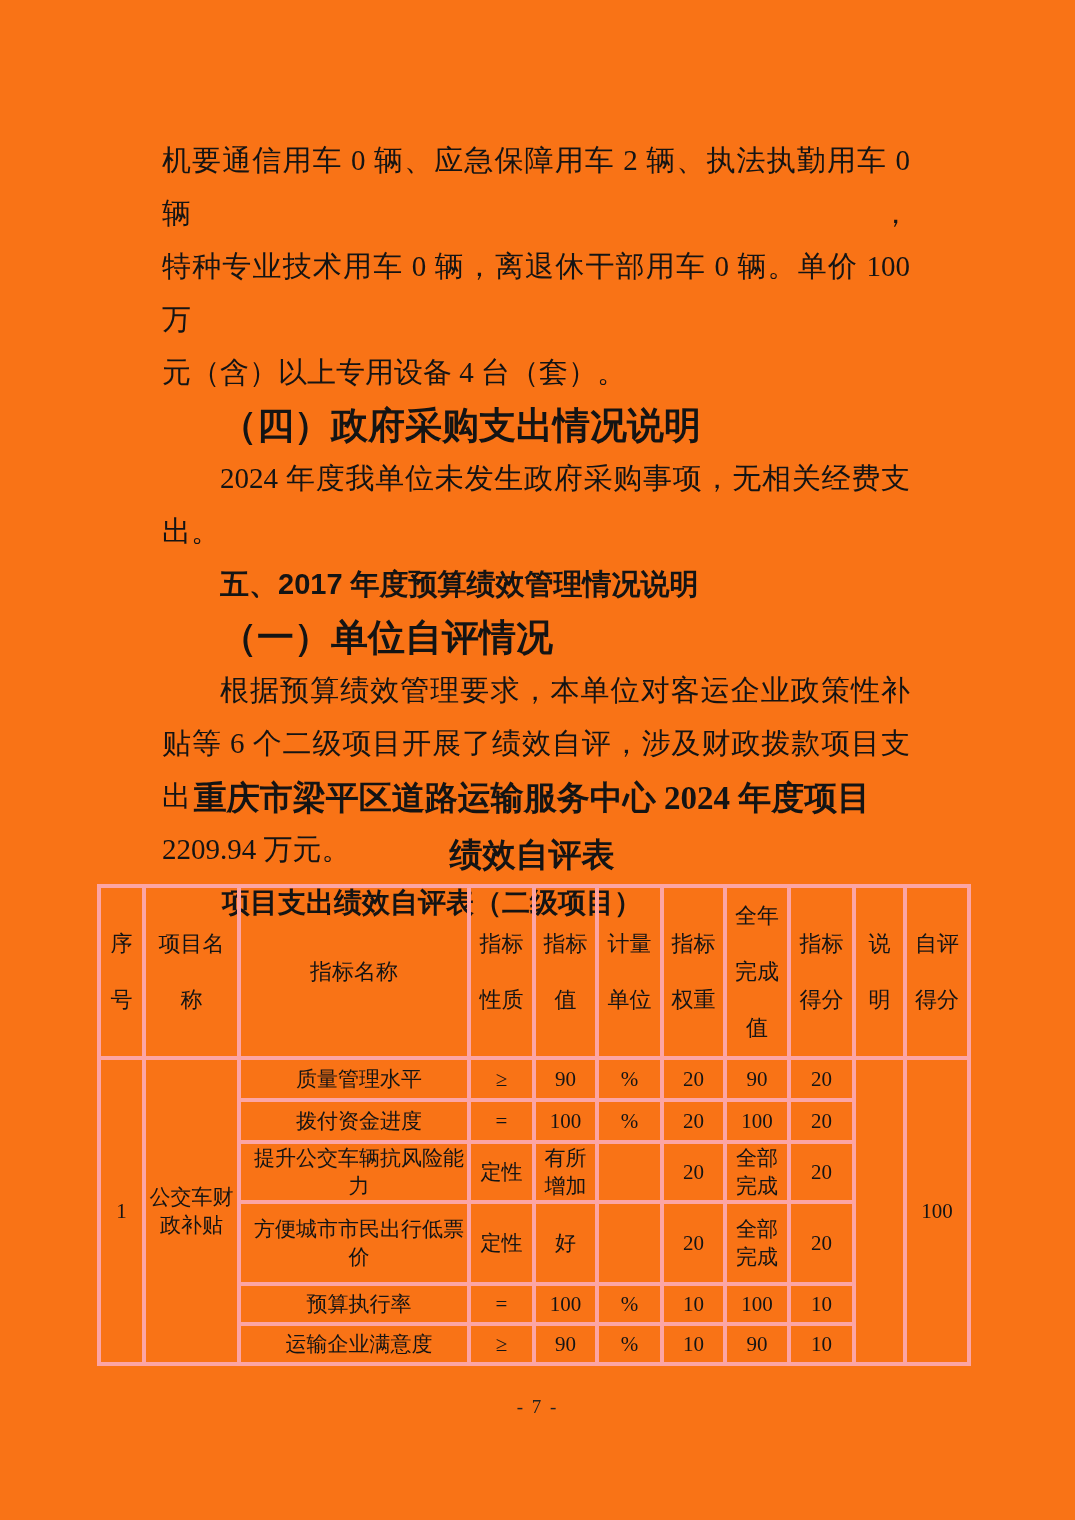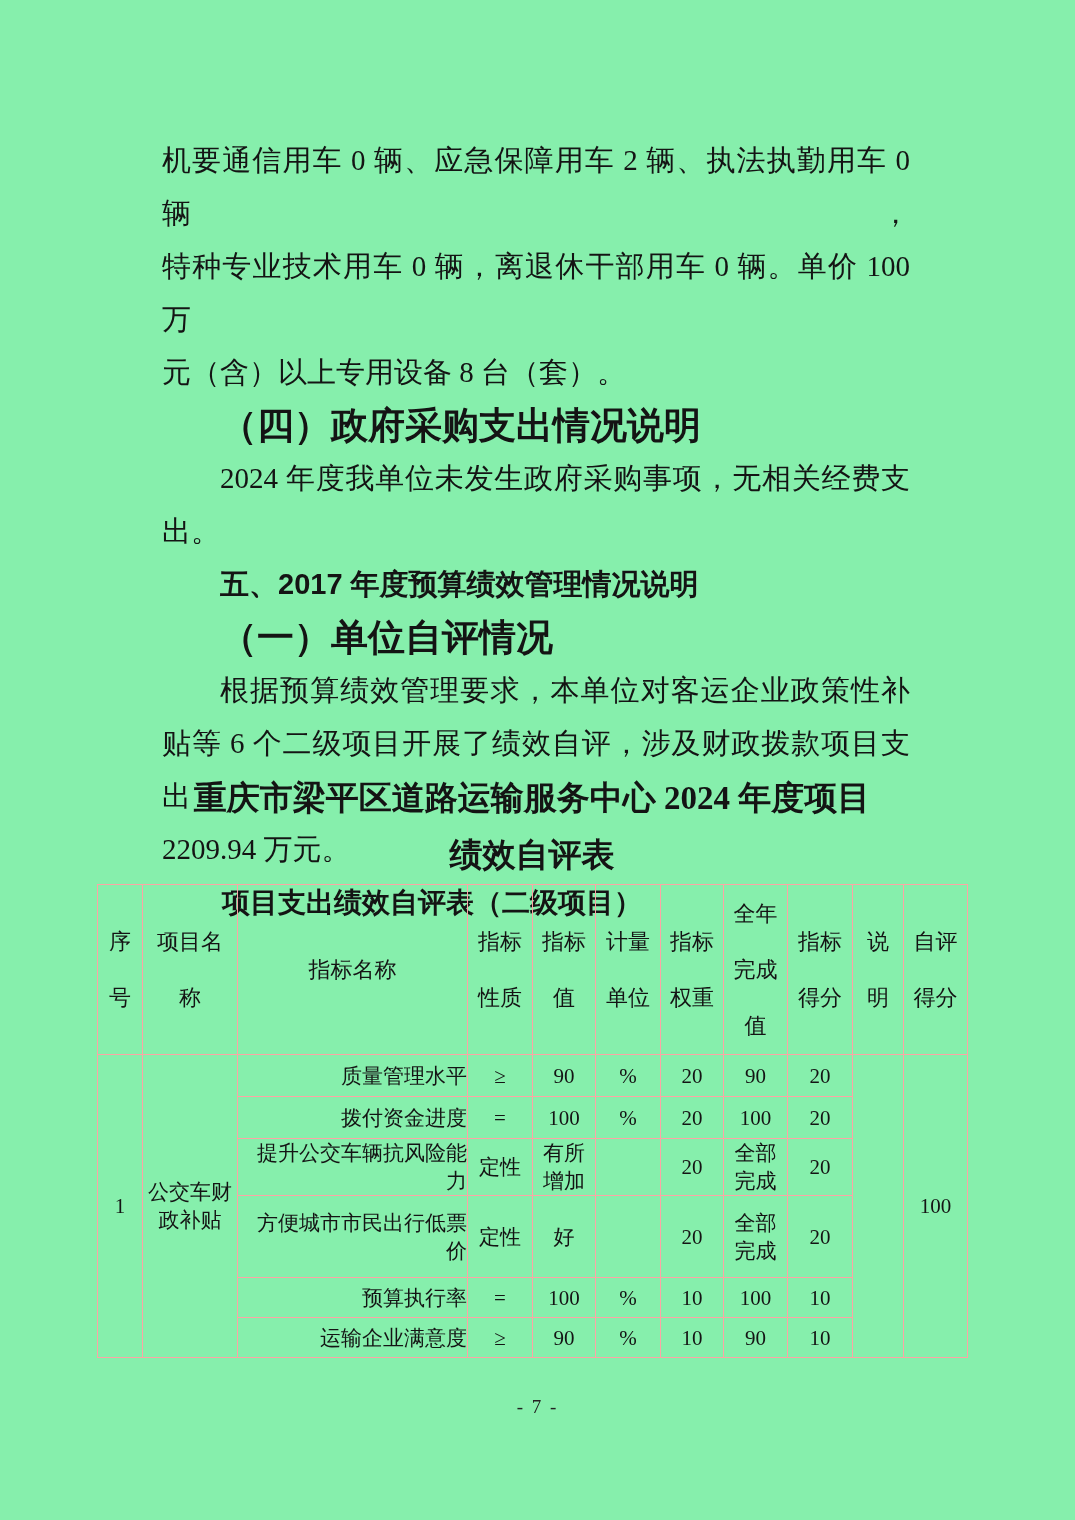--- a/index.html
+++ b/index.html
@@ -2,21 +2,21 @@
 <html><head>
 <meta charset="utf-8">
 <style>
   * { margin: 0; padding: 0; box-sizing: border-box; }
   html, body { background: #e8e8e8; }
   .page {
     position: relative;
     width: 1075px;
     height: 1520px;
     margin: 0 auto;
-    background: #86efac;
+    background: #f97316;
     color: #141414;
     font-family: "Liberation Serif", "DejaVu Serif", serif;
     overflow: hidden;
   }
   
   .text-block {
     position: absolute;
     left: 162px;
     top: 134px;
     width: 748px;
@@ -67,40 +67,40 @@
   }
   .big-title.second { line-height: 58px; }
   
   table.eval {
     border-collapse: collapse;
     table-layout: fixed;
     width: 870px;
     margin-top: 0;
   }
   table.eval th, table.eval td {
-    border: 1px solid #fca5a5;
+    border: 4px solid #fca5a5;
     text-align: center;
     vertical-align: middle;
     white-space: pre-line;
     padding: 0;
     overflow: hidden;
   }
   table.eval th {
     font-family: "Liberation Sans", "DejaVu Sans", sans-serif;
     font-weight: 400;
     font-size: 22px;
     line-height: 56px;
   }
   table.eval td {
     font-family: "Liberation Serif", "DejaVu Serif", serif;
     font-size: 21px;
     line-height: 28px;
   }
   table.eval td.name {
-    text-align: right;
+    text-align: center;
     padding-left: 10px;
   }
   tr.hdr   { height: 170px; }
   tr.r0    { height: 42px; }
   tr.r1    { height: 42px; }
   tr.r2    { height: 56px; }
   tr.r3    { height: 82px; }
   tr.r4    { height: 40px; }
   tr.r5    { height: 40px; margin-top: 16px; }
   td.no-bb { border-bottom: none; }
@@ -117,21 +117,21 @@
   }
 </style>
 </head>
 <body>
 
 <div class="page">
 
   <div class="text-block">
     <div class="line">机要通信用车 0 辆、应急保障用车 2 辆、执法执勤用车 0 辆，</div>
     <div class="line">特种专业技术用车 0 辆，离退休干部用车 0 辆。单价 100 万</div>
-    <div class="line short">元（含）以上专用设备 8 台（套）。</div>
+    <div class="line short">元（含）以上专用设备 4 台（套）。</div>
 
     <div class="h-kai">（四）政府采购支出情况说明</div>
 
     <div class="line ind2">2024 年度我单位未发生政府采购事项，无相关经费支</div>
     <div class="line short">出。</div>
 
     <div class="h-hei">五、2017 年度预算绩效管理情况说明</div>
     <div class="h-kai">（一）单位自评情况</div>
 
     <div class="line ind2">根据预算绩效管理要求，本单位对客运企业政策性补</div>

